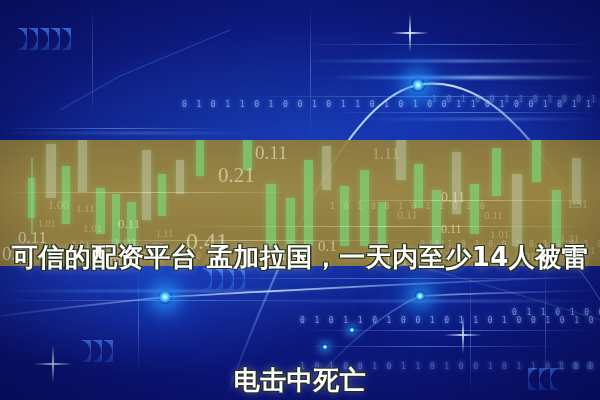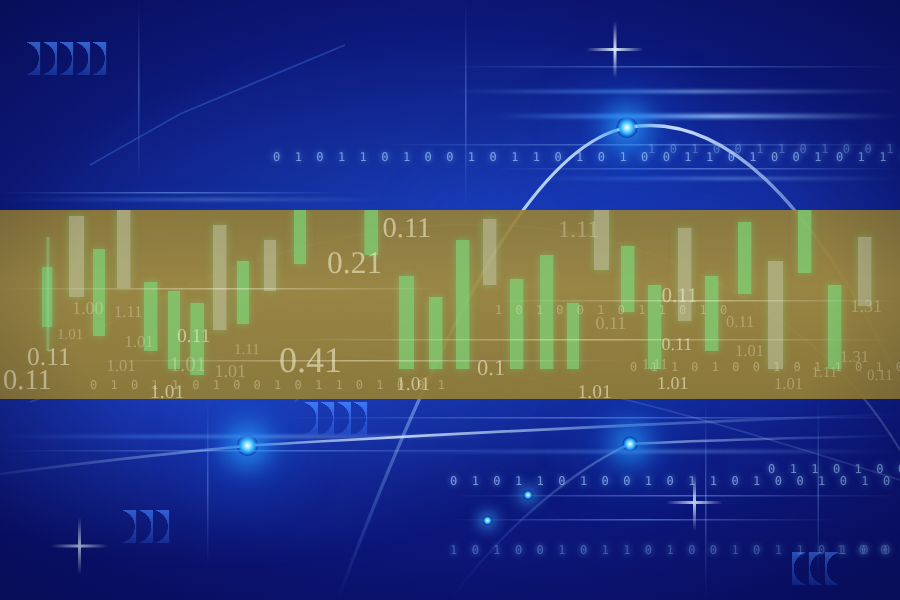--- a/index.html
+++ b/index.html
@@ -359,15 +359,17 @@
     <div class="num" style="left:438px; top:108px; font-size:12px;">1.01</div>
     <div class="num" style="left:385px; top:113px; font-size:13px;">1.01</div>
     <div class="num faint" style="left:516px; top:110px; font-size:11px;">1.01</div>
     <div class="num faint" style="left:541px; top:103px; font-size:10px;">1.11</div>
     <div class="num faint" style="left:578px; top:105px; font-size:10px;">0.11</div>
   </div>
 
   <div class="vignette"></div>
 
   <div class="headline">
+    <div>可信的配资平台 孟加拉国，一天内至少14人被雷</div>
+    <div>电击中死亡</div>
   </div>
 
 </div>
 
 </body></html>

